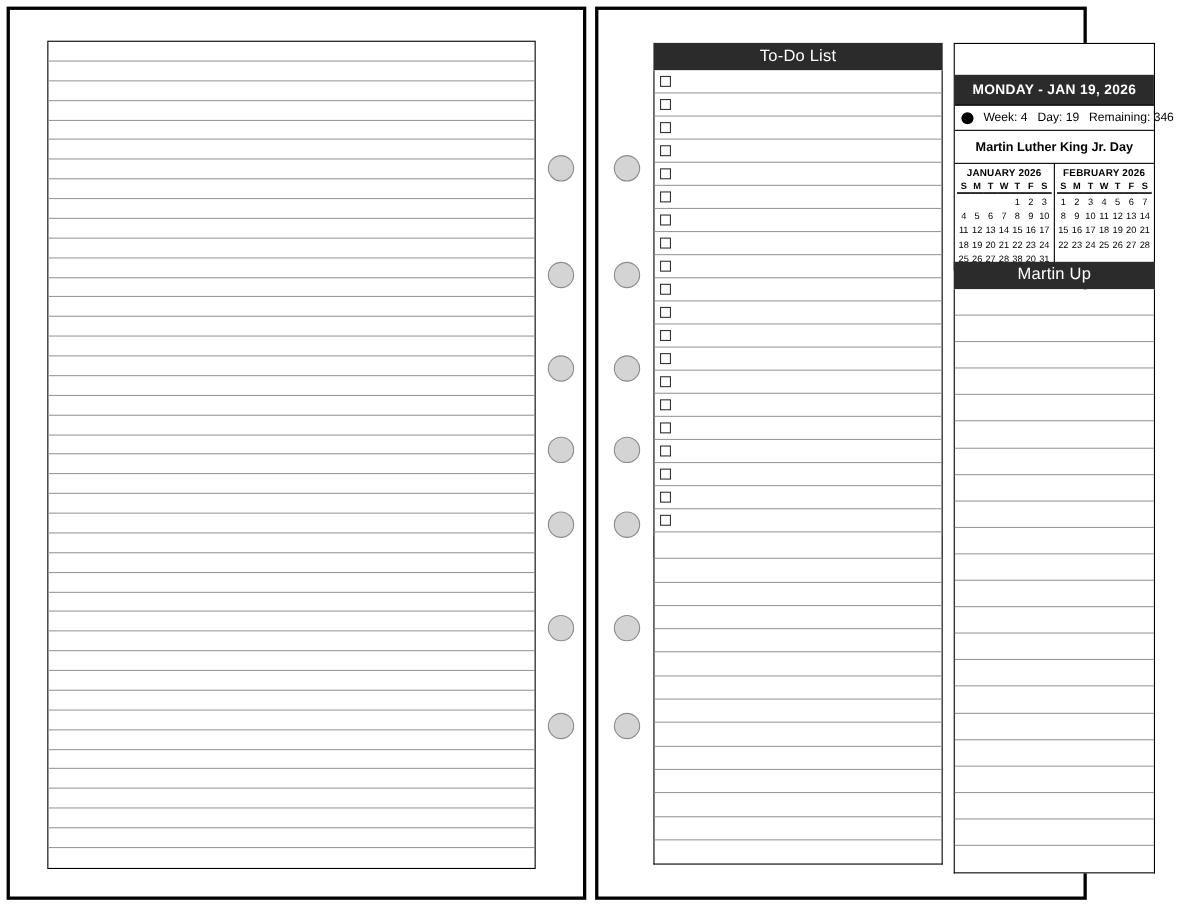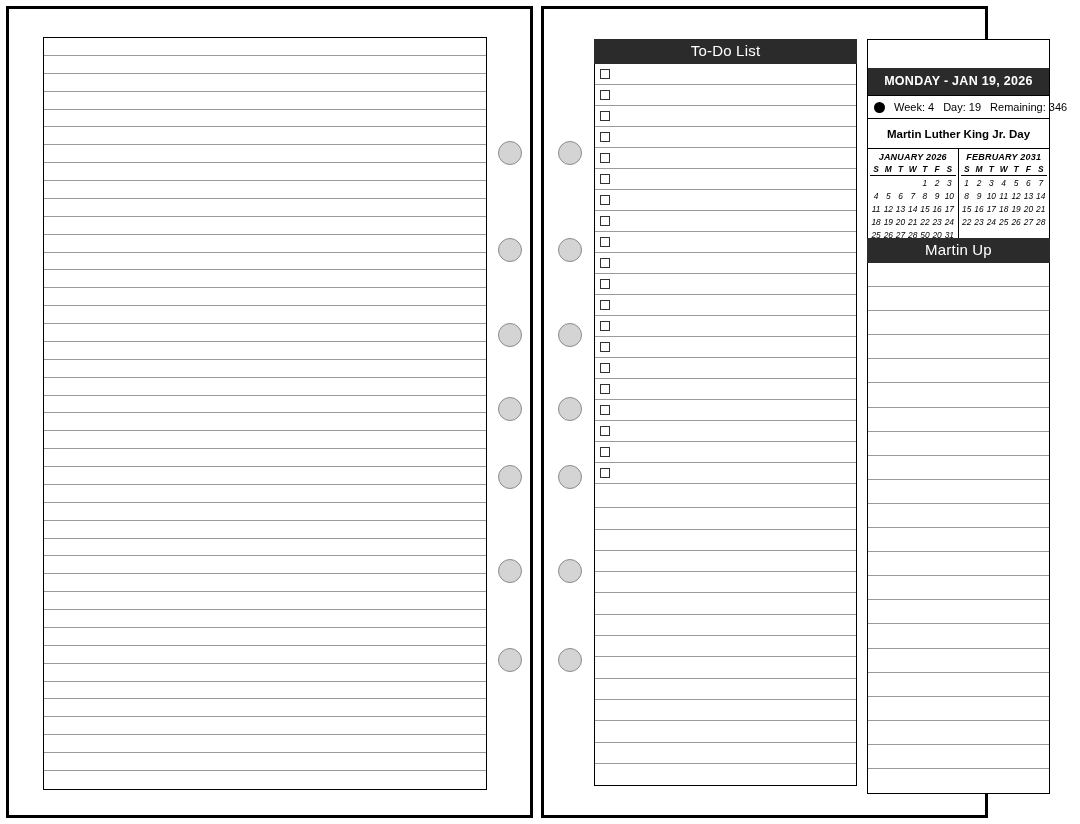--- a/index.html
+++ b/index.html
@@ -154,21 +154,21 @@
   .weekrow span { margin-right: 9px; white-space: nowrap; }
   .holiday {
     height: 29px;
     border-bottom: 1px solid #000;
     display: flex;
     align-items: center;
     justify-content: center;
     font-size: 11.5px;
     font-weight: bold;
   }
-  .cals { display: flex; font-style: italic; }
+  .cals { display: flex; }
   .cal {
     width: 50%;
     box-sizing: border-box;
     padding: 3px 2px 4px 2px;
   }
   .cal:first-child { border-right: 1px solid #000; }
   .cal-title {
     text-align: center;
     font-size: 9px;
     font-weight: bold;
@@ -435,29 +435,29 @@
                   <td>21</td>
                   <td>22</td>
                   <td>23</td>
                   <td>24</td>
                 </tr>
                 <tr>
                   <td>25</td>
                   <td>26</td>
                   <td>27</td>
                   <td>28</td>
-                  <td>50</td>
+                  <td>38</td>
                   <td>20</td>
                   <td>31</td>
                 </tr>
               </tbody>
             </table>
           </div>
           <div class="cal">
-            <div class="cal-title">FEBRUARY 2031</div>
+            <div class="cal-title">FEBRUARY 2026</div>
             <table class="cal-grid">
               <thead>
                 <tr>
                   <th>S</th>
                   <th>M</th>
                   <th>T</th>
                   <th>W</th>
                   <th>T</th>
                   <th>F</th>
                   <th>S</th>

